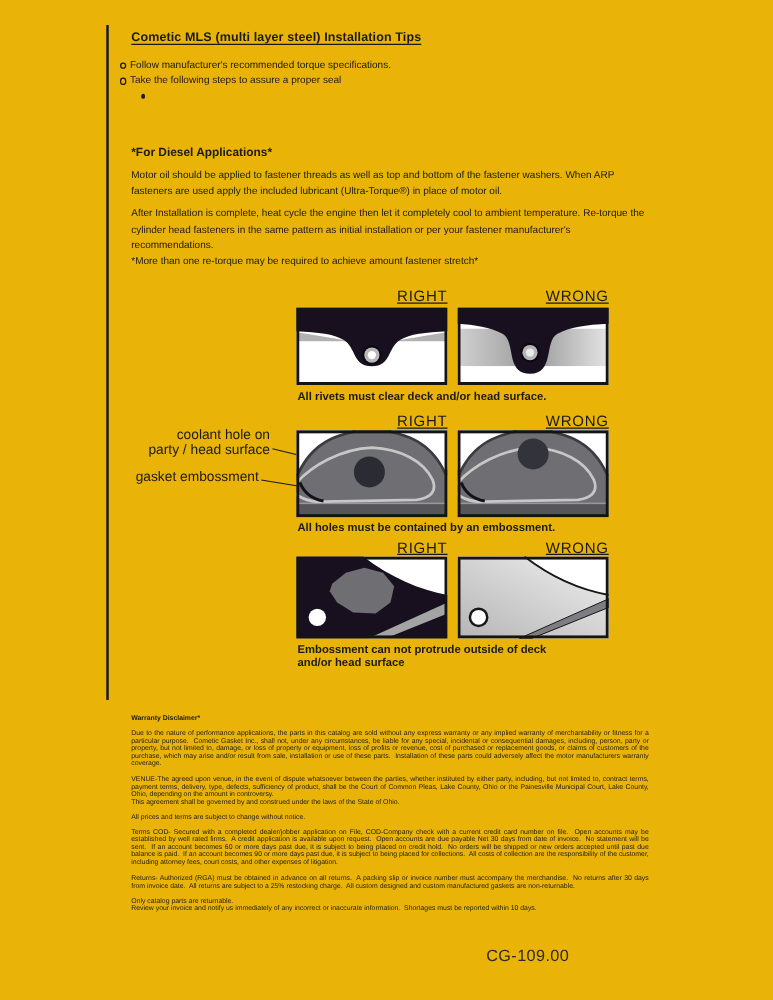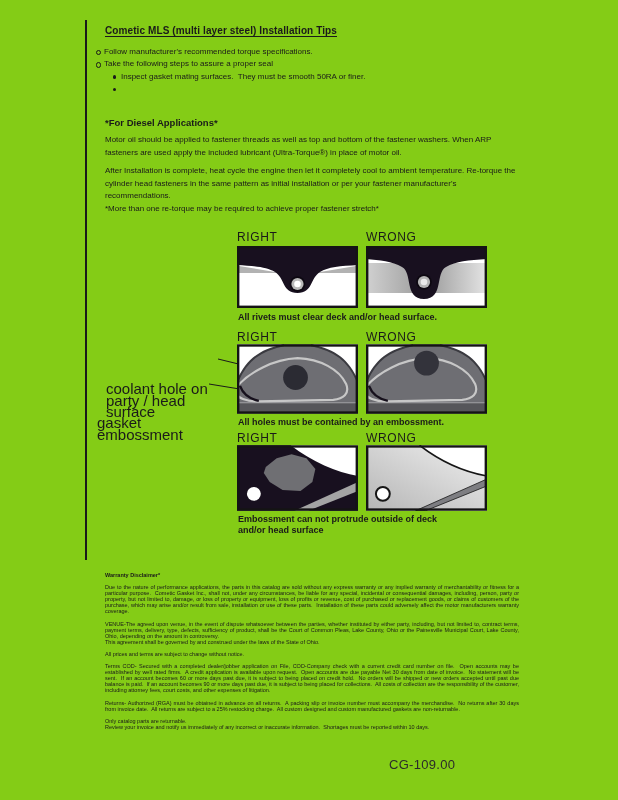--- a/index.html
+++ b/index.html
@@ -1,35 +1,35 @@
 <!DOCTYPE html>
 <html style="--ink: #1a1a1a; --diagram_black: #18101f; --deck_gray: #b2b2b2; --gasket_gray: #6e6e73; --embossment_line: #c7c7c7; --coolant_hole: #2b2b33;"><head>
 <meta charset="utf-8">
 <style>
   html,body{margin:0;padding:0;background:#ffffff;}
   .page{
-    position:relative;width:618px;height:800px;background:#84cc16;
+    position:relative;width:618px;height:800px;background:#eab308;
     font-family:"Liberation Sans",sans-serif;color:var(--ink,#1a1a1a);overflow:hidden;
   }
   .t{white-space:pre-wrap;}
   .vrule{position:absolute;left:85px;top:20px;width:1.5px;height:540px;background:#1a1a1a;}
   .title{position:absolute;left:105px;top:25px;font-size:10px;font-weight:bold;
          text-decoration:underline;text-underline-offset:2px;letter-spacing:.1px;}
   .tips{position:absolute;left:96px;top:46px;font-size:8px;line-height:12.4px;width:430px;}
   .li{position:relative;padding-left:8px;}
   .li-sub{position:relative;margin-left:17px;padding-left:8px;}
   .mk-o{position:absolute;left:0;top:4px;width:3.2px;height:3.2px;border:.9px solid #1a1a1a;border-radius:50%;}
   .mk-f{position:absolute;left:0;top:4.4px;width:3.4px;height:3.4px;background:#1a1a1a;border-radius:50%;}
   .diesel-head{position:absolute;left:105px;top:117px;font-size:9.5px;font-weight:bold;}
   .para{position:absolute;left:105px;width:418px;font-size:8px;line-height:12.5px;}
   .p1{top:134px}.p2{top:165px}.p3{top:203px}
-  .rw{position:absolute;width:121px;text-align:left;font-size:12px;letter-spacing:.6px;color:#1a1a1a;}
+  .rw{position:absolute;width:121px;text-align:right;font-size:12px;letter-spacing:.6px;color:#1a1a1a;text-decoration:underline;}
   .panel{position:absolute;width:121px;}
   .cap{position:absolute;left:238px;font-size:9px;font-weight:bold;line-height:11px;}
-  .ann{position:absolute;width:110px;text-align:left;font-size:15px;line-height:11.5px;margin-top:40px;}
+  .ann{position:absolute;width:110px;text-align:right;font-size:11px;line-height:11.5px;}
   .leader{position:absolute;left:115px;top:340px;}
   .disc{position:absolute;left:105px;top:572px;width:414px;font-size:5.5px;line-height:6.1px;text-align:justify;}
   .disc h6{margin:0 0 6px 0;font-size:5.5px;font-weight:bold;text-align:left;}
   .disc p{margin:0 0 6px 0;}
   .pagenum{position:absolute;left:389px;top:757px;font-size:13px;color:#2b2b2b;letter-spacing:.3px;text-align:right;}
 </style>
 </head>
 <body>
 
 <div class="page">
@@ -42,31 +42,27 @@
     <div class="li">
       <span class="mk-o"></span>
       <span class="t">Follow manufacturer's recommended torque specifications.</span>
     </div>
     <div class="li">
       <span class="mk-o"></span>
       <span class="t">Take the following steps to assure a proper seal</span>
     </div>
     <div class="li-sub">
       <span class="mk-f"></span>
-      <span class="t">Inspect gasket mating surfaces.  They must be smooth 50RA or finer.</span>
-    </div>
-    <div class="li-sub">
-      <span class="mk-f"></span>
     </div>
   </div>
 
   <div class="diesel-head t">*For Diesel Applications*</div>
   <div class="para p1 t">Motor oil should be applied to fastener threads as well as top and bottom of the fastener washers. When ARP fasteners are used apply the included lubricant (Ultra-Torque®) in place of motor oil.</div>
   <div class="para p2 t">After Installation is complete, heat cycle the engine then let it completely cool to ambient temperature. Re-torque the cylinder head fasteners in the same pattern as initial installation or per your fastener manufacturer's recommendations.</div>
-  <div class="para p3 t">*More than one re-torque may be required to achieve proper fastener stretch*</div>
+  <div class="para p3 t">*More than one re-torque may be required to achieve amount fastener stretch*</div>
 
   <div class="rw" style="left:237px;top:230px">RIGHT</div>
   <div class="rw" style="left:366px;top:230px">WRONG</div>
 
   <svg class="panel" style="left:237px;top:246px" width="121" height="62" viewBox="0 0 121 62">
     <rect x="0" y="0" width="121" height="62" fill="#ffffff"></rect>
     <polygon points="2,20 44,27 2,27" style="fill:var(--deck_gray,#b2b2b2)"></polygon>
     <polygon points="119,20 77,27 119,27" style="fill:var(--deck_gray,#b2b2b2)"></polygon>
     <path d="M0,0 H121 V19 C103,20 91,21 83,26 C73,32 76,47 60.5,47 C45,47 48,32 38,26 C30,21 18,20 0,19 Z" style="fill:var(--diagram_black,#18101f)"></path>
     <g>

